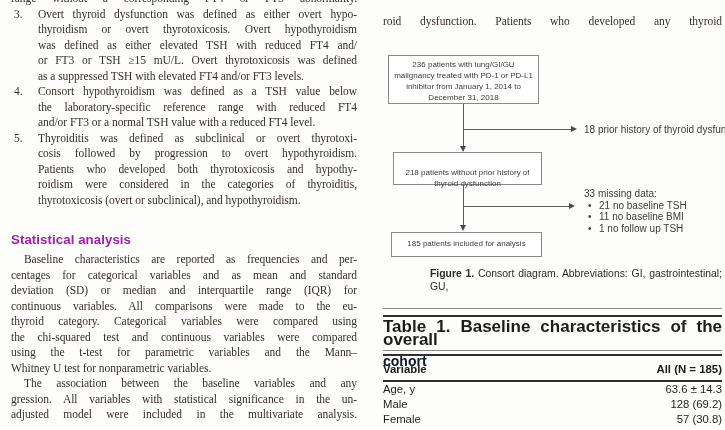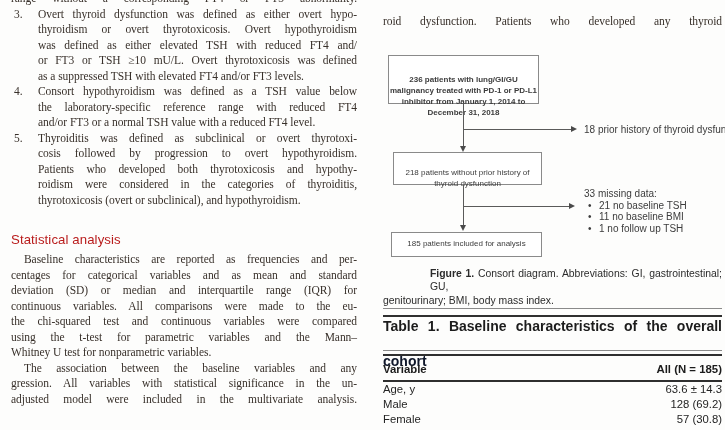--- a/index.html
+++ b/index.html
@@ -17,35 +17,35 @@
     font-size:11.5px;line-height:15.5px;color:#38302a;
     text-align:justify;text-align-last:justify;
     letter-spacing:-0.05px;
   }
   .sl.ll{text-align-last:left;}
   .sl.ind{text-indent:13px;}
   .li{position:relative;padding-left:27px;}
   .num{position:absolute;left:3px;top:0;font-size:11.5px;line-height:15.5px;color:#38302a;}
 
   .sec{
-    font-family:"Liberation Sans",sans-serif;font-weight:normal;
-    font-size:13.2px;line-height:16px;color:#b91c1c;
+    font-family:"Liberation Sans",sans-serif;font-weight:bold;
+    font-size:13.2px;line-height:16px;color:#a21caf;
     margin:24px 0 4px 0;letter-spacing:.1px;
   }
 
   .topline{position:absolute;left:0;top:-2px;width:339px;}
 
   
   .flowchart{position:absolute;left:0;top:0;width:339px;height:248px;}
   .fbox{
     position:absolute;border:1px solid #8a8a8a;background:#fff;box-sizing:border-box;
     font-family:"Liberation Sans",sans-serif;font-size:8px;line-height:11px;
     color:#3c3c3c;text-align:center;
   }
-  #fbox1{left:5px;top:39px;width:151px;height:49px;padding-top:18px;font-weight:bold;}
+  #fbox1{left:5px;top:39px;width:151px;height:49px;padding-top:3px;}
   #fbox2{left:10px;top:136px;width:149px;height:33px;padding-top:14px;}
   #fbox3{left:8px;top:216px;width:151px;height:25px;line-height:22px;}
   .fline{position:absolute;background:#5a5a5a;}
   #vline1{left:80px;top:88px;width:1px;height:43px;}
   #hline1{left:80px;top:113px;width:108px;height:1px;}
   #vline2{left:80px;top:169px;width:1px;height:41px;}
   #hline2{left:80px;top:190px;width:106px;height:1px;}
   .arr-r{position:absolute;width:0;height:0;border-top:3.5px solid transparent;border-bottom:3.5px solid transparent;border-left:6px solid #4a4a4a;}
   .arr-d{position:absolute;width:0;height:0;border-left:3.5px solid transparent;border-right:3.5px solid transparent;border-top:6px solid #4a4a4a;}
   #arr1{left:188px;top:110px;}
@@ -70,21 +70,21 @@
   .capbold{font-weight:bold;}
 
   
   .tablewrap{position:absolute;left:0;top:292px;width:339px;height:138px;font-family:"Liberation Sans",sans-serif;}
   .rule{position:absolute;left:0;width:339px;background:#8a8a8a;height:1px;}
   #ruleA{top:0;}
   #ruleB{top:7px;height:2px;background:#2f2f2f;}
   #ruleC1{top:42px;}
   #ruleC2{top:45.5px;height:2px;background:#2f2f2f;}
   #ruleD{top:72px;height:1.5px;background:#2f2f2f;}
-  .ttitle1{position:absolute;left:0;top:12px;width:339px;font-weight:bold;font-size:14px;line-height:13px;color:#1c1c1c;text-align:justify;text-align-last:justify;}
+  .ttitle1{position:absolute;left:0;top:12px;width:339px;font-weight:bold;font-size:17px;line-height:13px;color:#1c1c1c;text-align:justify;text-align-last:justify;}
   .ttitle2{position:absolute;left:0;top:25px;font-weight:bold;font-size:14px;line-height:13px;color:#0f172a;margin-top:22px;}
   .thead{position:absolute;top:55px;width:339px;font-weight:bold;font-size:11.4px;line-height:13px;color:#1c1c1c;}
   .thead .left{position:absolute;left:0;}
   .thead .right{position:absolute;right:0;}
   .trow{position:absolute;width:339px;font-size:11.3px;line-height:13px;color:#242424;}
   .trow .lbl{position:absolute;left:0;white-space:nowrap;}
   .trow .mid{position:absolute;left:109px;white-space:nowrap;}
   .trow .val{position:absolute;right:0;white-space:nowrap;}
   #trow0{top:75px;} #trow1{top:90px;} #trow2{top:105px;} #trow3{top:120px;} #trow4{top:134px;}
 </style>
@@ -94,21 +94,21 @@
 <div style="position:absolute;inset:0;">
 
   <div class="col-left">
     <div class="sl">range without a corresponding FT4 or FT3 abnormality.</div>
 
     <div class="li">
       <span class="num">3.</span>
       <div class="sl">Overt thyroid dysfunction was defined as either overt hypo-</div>
       <div class="sl">thyroidism or overt thyrotoxicosis. Overt hypothyroidism</div>
       <div class="sl">was defined as either elevated TSH with reduced FT4 and/</div>
-      <div class="sl">or FT3 or TSH ≥10 mU/L. Overt thyrotoxicosis was defined</div>
+      <div class="sl">or FT3 or TSH ≥15 mU/L. Overt thyrotoxicosis was defined</div>
       <div class="sl ll">as a suppressed TSH with elevated FT4 and/or FT3 levels.</div>
     </div>
 
     <div class="li">
       <span class="num">4.</span>
       <div class="sl">Consort hypothyroidism was defined as a TSH value below</div>
       <div class="sl">the laboratory-specific reference range with reduced FT4</div>
       <div class="sl ll">and/or FT3 or a normal TSH value with a reduced FT4 level.</div>
     </div>
 
@@ -120,20 +120,21 @@
       <div class="sl">roidism were considered in the categories of thyroiditis,</div>
       <div class="sl ll">thyrotoxicosis (overt or subclinical), and hypothyroidism.</div>
     </div>
 
     <div class="sec">Statistical analysis</div>
 
     <div class="sl ind">Baseline characteristics are reported as frequencies and per-</div>
     <div class="sl">centages for categorical variables and as mean and standard</div>
     <div class="sl">deviation (SD) or median and interquartile range (IQR) for</div>
     <div class="sl">continuous variables. All comparisons were made to the eu-</div>
+    <div class="sl">thyroid category. Categorical variables were compared using</div>
     <div class="sl">the chi-squared test and continuous variables were compared</div>
     <div class="sl">using the t-test for parametric variables and the Mann–</div>
     <div class="sl ll">Whitney U test for nonparametric variables.</div>
 
     <div class="sl ind">The association between the baseline variables and any</div>
     <div class="sl">gression. All variables with statistical significance in the un-</div>
     <div class="sl">adjusted model were included in the multivariate analysis.</div>
   </div>
 
   <div class="col-right">
@@ -171,21 +172,20 @@
       </div>
 
       <div class="fbox" id="fbox3">185 patients included for analysis</div>
     </div>
 
     <div class="caption">
       <div class="capline1">
         <span class="capbold">Figure 1.</span>
         <span>Consort diagram. Abbreviations: GI, gastrointestinal; GU,</span>
       </div>
-      <div>genitourinary; BMI, body mass index.</div>
     </div>
 
     <div class="tablewrap">
       <div class="rule" id="ruleA"></div>
       <div class="rule" id="ruleB"></div>
 
       <div class="ttitle1">
         <span>Table 1.</span>
         <span>Baseline characteristics of the overall</span>
       </div>

